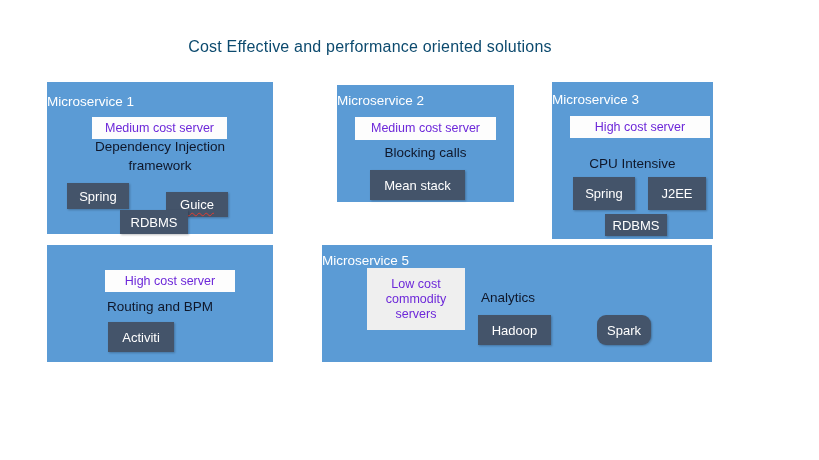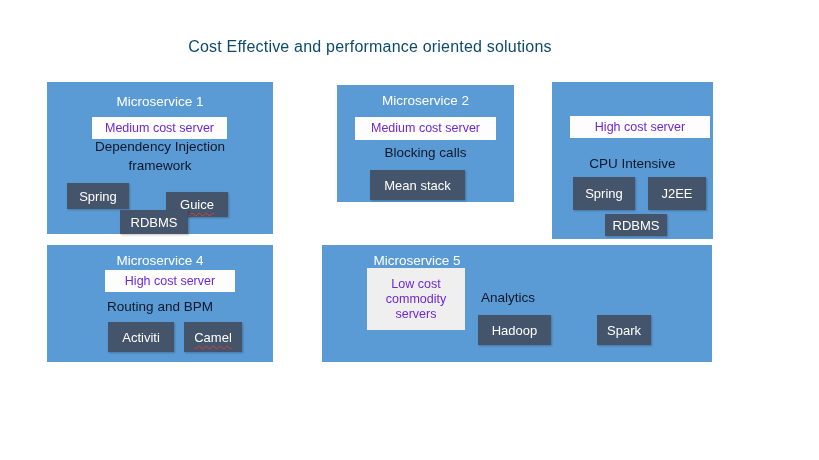--- a/index.html
+++ b/index.html
@@ -18,21 +18,21 @@
     letter-spacing: 0.2px;
   }
 
   .ms-box {
     position: absolute;
     background: #5b9bd5;
   }
 
   .box-title {
     position: absolute; left: 0; right: 0;
-    text-align: center;
+    text-align: left;
     color: #ffffff; font-size: 13.5px;
   }
 
   .server-label {
     position: absolute;
     background: #fdfdfd;
     color: #6d28d9;
     font-size: 12.5px;
     display: flex; align-items: center; justify-content: center;
     text-align: center;
@@ -93,21 +93,21 @@
   .box4 .desc { left: 0; top: 52px; width: 226px; }
   .box4 .tag-a { left: 61px;  top: 77px; width: 66px; height: 30px; }
   .box4 .tag-b { left: 137px; top: 77px; width: 58px; height: 30px; }
 
   
   .box5 { left: 322px; top: 245px; width: 390px; height: 117px; }
   .box5 .box-title { top: 8px; left: 0; width: 190px; right: auto; }
   .box5 .server-label { left: 45px; top: 23px; width: 98px; height: 62px; padding: 8px; box-sizing: border-box; }
   .box5 .desc { left: 146px; top: 43px; width: 80px; }
   .box5 .tag-a { left: 156px; top: 70px; width: 73px; height: 30px; }
-  .box5 .tag-b { left: 275px; top: 70px; width: 54px; height: 30px; }
+  .box5 .tag-b { left: 275px; top: 70px; width: 54px; height: 30px; border-radius: 9px; }
 </style>
 </head>
 <body>
 
 <div class="canvas">
 
   <div class="slide-title">Cost Effective and performance oriented solutions</div>
 
   <div class="ms-box box1">
     <div class="box-title">Microservice 1</div>
@@ -127,42 +127,39 @@
   <div class="ms-box box2">
     <div class="box-title">Microservice 2</div>
     <div class="server-label">Medium cost server</div>
     <div class="desc">Blocking calls</div>
     <div class="tag tag-a">
         <span>Mean stack</span>
       </div>
   </div>
 
   <div class="ms-box box3">
+    <div class="box-title">Microservice 3</div>
     <div class="server-label">High cost server</div>
     <div class="desc">CPU Intensive</div>
     <div class="tag tag-a">
         <span>Spring</span>
       </div>
     <div class="tag tag-b">
         <span>J2EE</span>
       </div>
     <div class="tag tag-c">
         <span>RDBMS</span>
       </div>
   </div>
 
   <div class="ms-box box4">
-    <div class="box-title">Microservice 4</div>
     <div class="server-label">High cost server</div>
     <div class="desc">Routing and BPM</div>
     <div class="tag tag-a">
         <span>Activiti</span>
-      </div>
-    <div class="tag tag-b">
-        <span class="misspell">Camel</span>
       </div>
   </div>
 
   <div class="ms-box box5">
     <div class="box-title">Microservice 5</div>
     <div class="server-label gray">Low cost commodity servers</div>
     <div class="desc">Analytics</div>
     <div class="tag tag-a">
         <span>Hadoop</span>
       </div>

